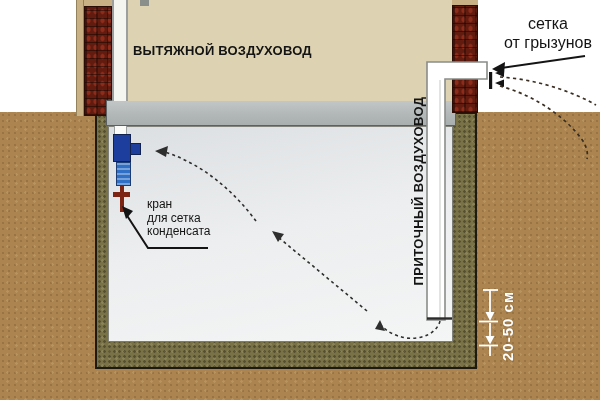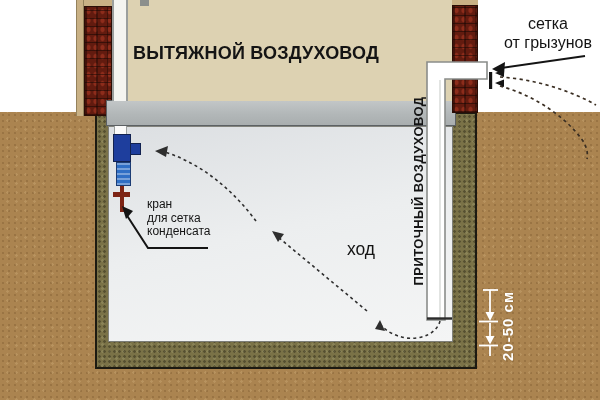--- a/index.html
+++ b/index.html
@@ -81,21 +81,21 @@
     border:1px solid #1c3c74;
   }
   .tap-stem{left:120px;top:186px;width:4px;height:26px;background:var(--tap-red,#7d2415);}
   .tap-cross{left:113px;top:192px;width:17px;height:5px;background:var(--tap-red,#7d2415);}
 
   
   svg.overlay{left:0;top:0;width:600px;height:400px;}
 
   
   .lbl{color:#141414;}
-  .lbl-exhaust{left:133px;top:43px;font-size:18px;font-weight:bold;letter-spacing:.2px;white-space:nowrap;}
+  .lbl-exhaust{left:133px;top:43px;font-size:13px;font-weight:bold;letter-spacing:.2px;white-space:nowrap;}
   .lbl-supply{
     left:418px;top:191px;font-size:13px;font-weight:bold;letter-spacing:.4px;white-space:nowrap;
     transform:translate(-50%,-50%) rotate(-90deg);
   }
   .lbl-mesh{left:500px;top:14px;width:96px;text-align:center;font-size:16px;line-height:19px;}
   .lbl-tap{left:147px;top:198px;width:80px;font-size:12px;line-height:13.5px;}
   .lbl-air{left:322px;top:239px;width:78px;text-align:center;font-size:17.5px;line-height:21px;}
   .lbl-cellar{left:207px;top:279px;font-size:31px;letter-spacing:.5px;white-space:nowrap;}
   .lbl-dim{
     left:507px;top:326px;color:var(--dimension-white,#fff);font-size:15px;font-weight:bold;
@@ -175,19 +175,18 @@
     <span style="position:static;display:block">от грызунов</span>
   </div>
 
   <div class="lbl lbl-tap">
     <span style="position:static;display:block">кран</span>
     <span style="position:static;display:block">для сетка</span>
     <span style="position:static;display:block">конденсата</span>
   </div>
 
   <div class="lbl lbl-air">
-    <span style="position:static;display:block">ход</span>
   </div>
 
 
   <div class="lbl lbl-dim">20-50 см</div>
 
 </div>
 
 </body></html>

